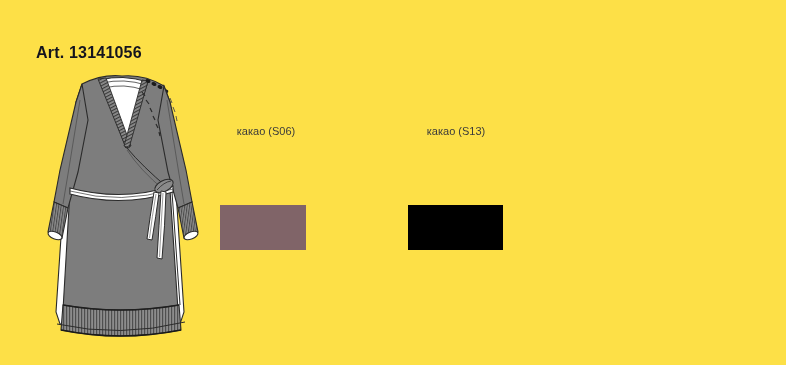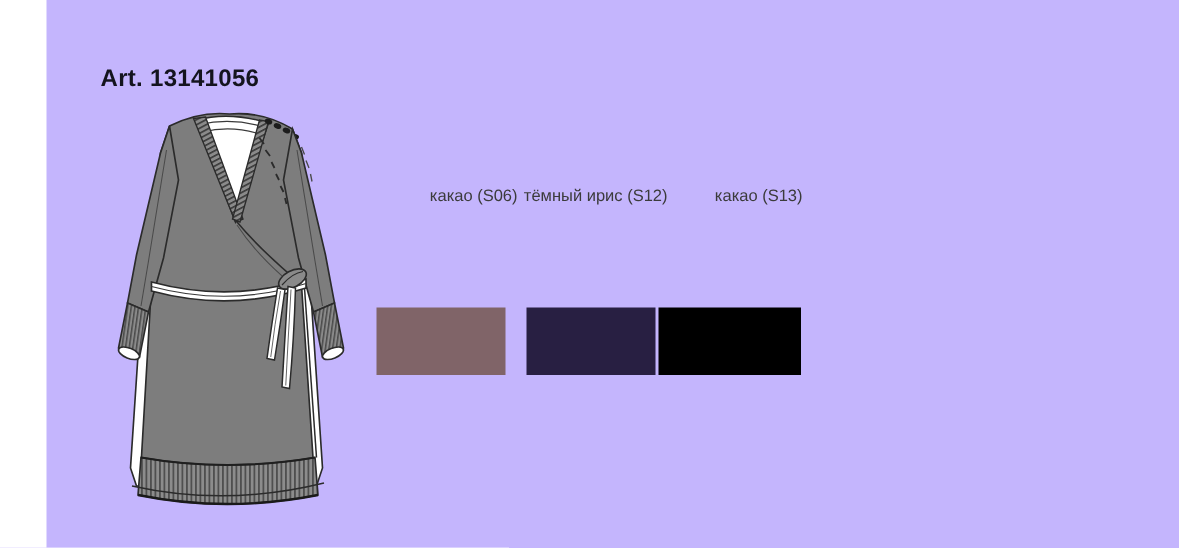--- a/index.html
+++ b/index.html
@@ -52,42 +52,42 @@
   .color-col {
     position: absolute;
     top: 0;
     width: 96px;
   }
   .color-col.c0 { left: 0px; }
   .color-col.c1 { left: 100px; }
   .color-col.c2 { left: 190px; }
   .color-label {
     width: 100%;
-    text-align: right;
+    text-align: center;
     font-size: 11px;
     line-height: 14px;
     color: #3b3b3b;
     font-family: "Liberation Sans", sans-serif;
   }
   .swatch {
     position: absolute;
     top: 81px;
     left: 2px;
     width: 86px;
     height: 45px;
   }
   .color-col.c2 .swatch {
     left: 0px;
     width: 95px;
   }
 </style>
 </head>
 <body>
 
-<div id="page-root" style="background: #c4b5fd; margin-left: 31px;">
+<div id="page-root" style="background: #fde047;">
 
   <div class="art-title" style="color: rgb(20, 20, 30);">Art. 13141056</div>
 
   <div class="sketch-wrap">
     <svg viewBox="0 0 190 290" xmlns="http://www.w3.org/2000/svg">
       <defs>
         <pattern id="ribPat" width="3" height="6" patternUnits="userSpaceOnUse">
           <rect width="3" height="6" fill="#8c8c8c"></rect>
           <rect width="1.2" height="6" fill="#4f4f4f"></rect>
         </pattern>
@@ -167,24 +167,20 @@
     </svg>
   </div>
 
   <div class="color-panel">
 
     <div class="color-col c0">
       <div class="color-label">какао (S06)</div>
       <div class="swatch" style="background-color: rgb(128, 100, 104);"></div>
     </div>
 
-    <div class="color-col c1">
-      <div class="color-label">тёмный ирис (S12)</div>
-      <div class="swatch" style="background-color: rgb(40, 31, 66);"></div>
-    </div>
 
     <div class="color-col c2">
       <div class="color-label">какао (S13)</div>
       <div class="swatch" style="background-color: rgb(0, 0, 0);"></div>
     </div>
 
   </div>
 
 </div>
 

